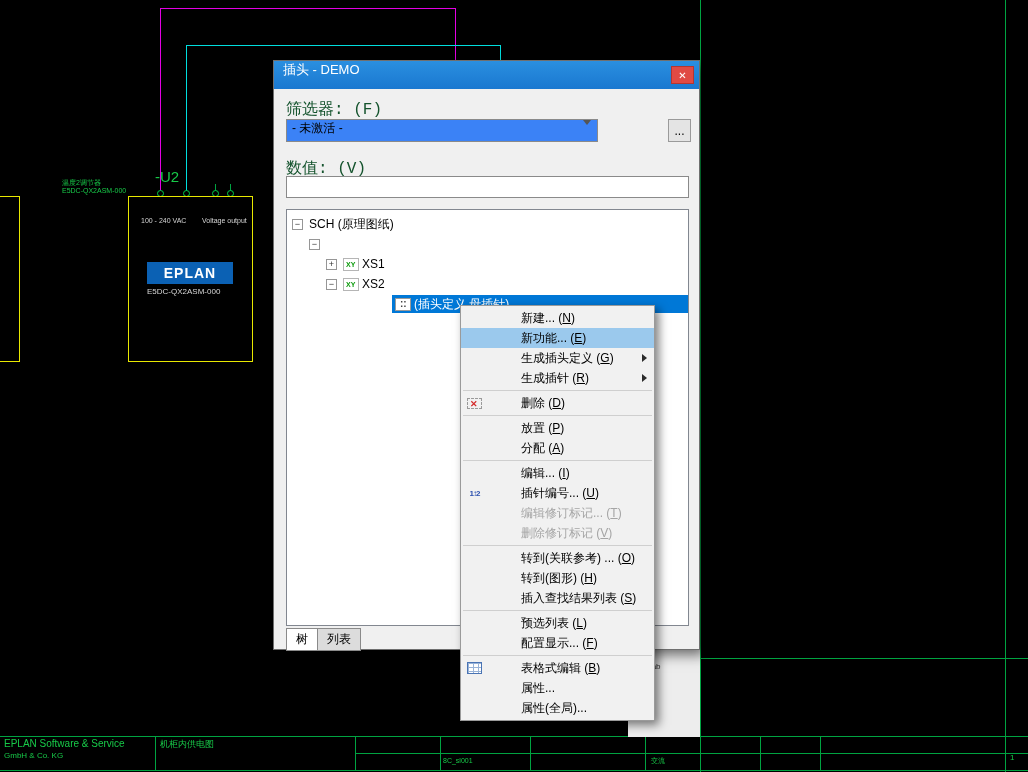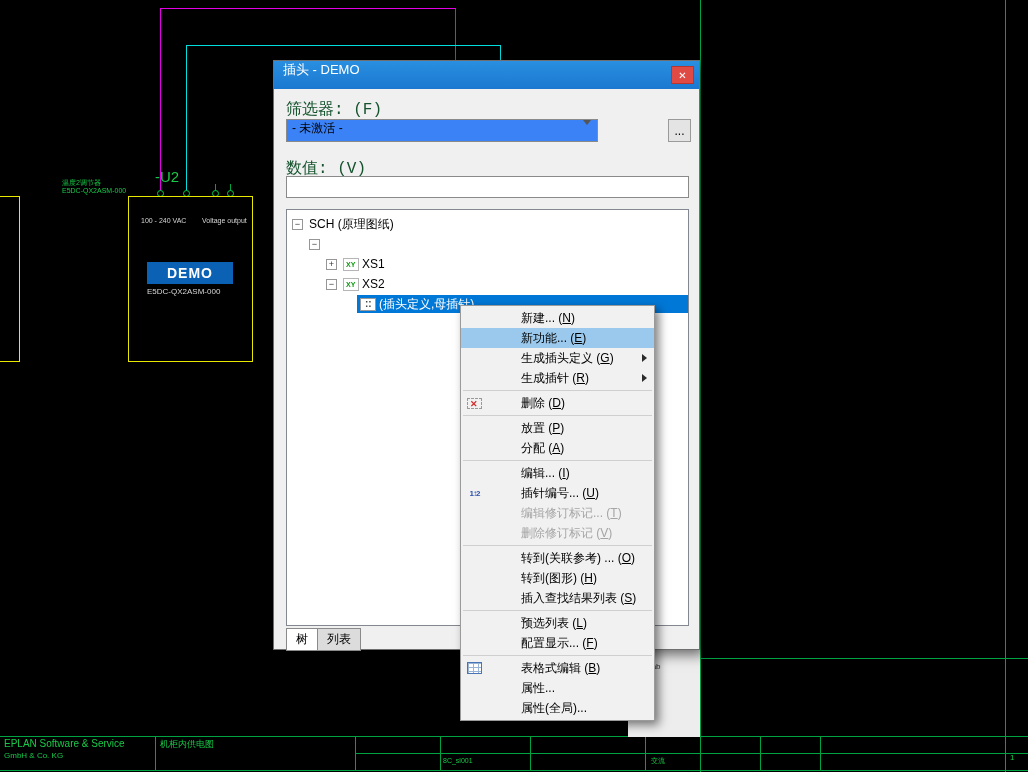--- a/index.html
+++ b/index.html
@@ -35,21 +35,21 @@
            font-size:12px;line-height:8px;padding:0;font-family:inherit;}
   .valinput{position:absolute;left:12px;top:115px;width:403px;height:22px;border:1px solid #8a8a8a;background:#fff;
             box-sizing:border-box;font-size:12px;padding:0 4px;font-family:inherit;}
   .treepanel{position:absolute;left:12px;top:148px;width:403px;height:417px;background:#fff;border:1px solid #828790;
              box-sizing:border-box;overflow:hidden;padding-top:4px;}
   .tree-row{display:flex;align-items:center;height:20px;font-size:12px;color:#000;gap:3px;}
   .expander{width:11px;height:11px;border:1px solid #969696;background:#fff;font-size:9px;line-height:9px;
             text-align:center;flex:0 0 11px;color:#333;box-sizing:border-box;}
   .expander-spacer{width:11px;flex:0 0 11px;}
   .hlwrap{display:flex;align-items:center;gap:3px;flex:1;height:18px;padding:0 3px;}
-  .hlwrap.selected{background:#0078d7;}
+  .hlwrap.selected{background:#0078d7;margin-left:35px;}
   .hlwrap.selected .tree-label{color:#fff;}
   .tree-label{white-space:nowrap;}
   .tree-icon{flex:0 0 auto;box-sizing:border-box;}
   .cabinet-icon{width:12px;height:11px;border:1px dashed #2aa198;background:#fff;
       background-image:linear-gradient(#7ac143,#7ac143),linear-gradient(#7ac143,#7ac143);
       background-size:3px 3px;background-position:2px 2px,6px 5px;background-repeat:no-repeat;}
   .xy-terminal-icon{width:16px;height:13px;border:1px solid #b5b5b5;background:#fff;position:relative;}
   .xy-terminal-icon::before{content:"XY";position:absolute;left:2px;top:2px;font-size:7px;line-height:8px;
       font-weight:bold;color:#0c9a0c;}
   .plug-icon{width:16px;height:13px;border:1px solid #9a9a9a;background:#fff;position:relative;}
@@ -101,21 +101,21 @@
   <div class="vline grn" style="left:230px;top:184px;height:8px"></div>
 
   <div class="pin" style="left:157px;top:190px"></div>
   <div class="pin" style="left:183px;top:190px"></div>
   <div class="pin" style="left:212px;top:190px"></div>
   <div class="pin" style="left:227px;top:190px"></div>
 
   <div class="comp-box" style="left:-24px;top:196px;width:42px;height:164px"></div>
   <div class="comp-box" style="left:128px;top:196px;width:123px;height:164px"></div>
   <div class="omron-logo">
-      <span>DEMO</span>
+      <span>EPLAN</span>
     </div>
   <div class="wtext" style="left:147px;top:288px;font-size:8px">E5DC-QX2ASM-000</div>
   <div class="wtext" style="left:141px;top:217px">100 - 240 VAC</div>
   <div class="wtext" style="left:202px;top:217px">Voltage output</div>
   <div class="gtext" style="left:155px;top:173px;font-size:15px">-U2</div>
   <div class="gtext" style="left:62px;top:179px">温度2调节器</div>
   <div class="gtext" style="left:62px;top:187px">E5DC-QX2ASM-000</div>
 
   <div class="vline grn" style="left:700px;top:0;height:772px"></div>
   <div class="vline grn" style="left:1005px;top:0;height:772px"></div>

